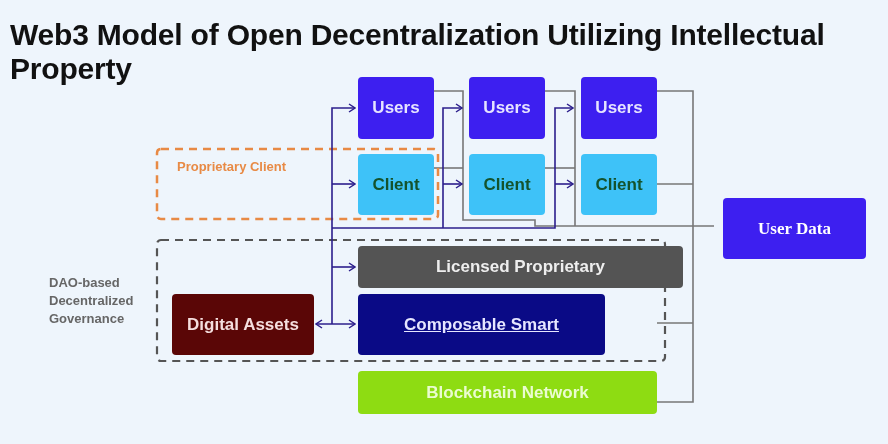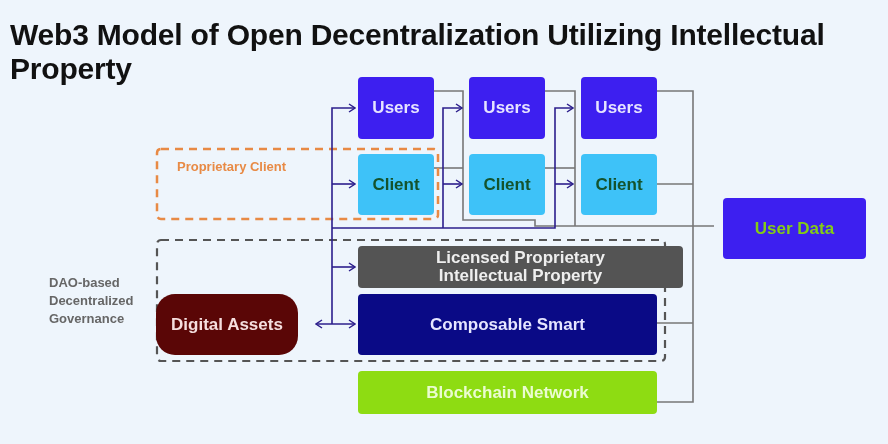--- a/index.html
+++ b/index.html
@@ -2,21 +2,21 @@
 <html><head>
 <meta charset="utf-8">
 <style>
   html,body{margin:0;padding:0;}
   body{width:888px;height:444px;background:#eef5fc;position:relative;overflow:hidden;font-family:"Liberation Sans",sans-serif;}
   .title{position:absolute;left:10px;top:18px;font-size:30px;font-weight:bold;color:#111;letter-spacing:-0.2px;}
   svg.lines{position:absolute;left:0;top:0;}
   .box{position:absolute;border-radius:4px;display:flex;align-items:center;justify-content:center;text-align:center;font-weight:bold;font-size:17px;color:#fff;line-height:18px;}
   .users{background:#3d1ff0;color:#e6e4ff;}
   .client{background:#3ec2f8;color:#14532d;}
-  .userdata{background:#3d1ff0;color:#84cc16;}
+  .userdata{background:#3d1ff0;color:#ffffff;font-family:Liberation Serif, serif;}
   .ip{background:#545454;color:#eee;}
   .scp{background:#0a0a86;color:#e6e6ff;}
   .chain{background:#8edc12;color:#eafcd0;}
   .assets{background:#5a0606;color:#f5dede;}
   .label{position:absolute;font-weight:bold;font-size:13px;line-height:18px;}
   .prop{color:#e88a45;}
   .dao{color:#666;}
 </style>
 </head>
 <body>
@@ -64,30 +64,29 @@
 <div class="box users" style="left:581px;top:77px;width:76px;height:62px;">Users</div>
 
 <div class="box client" style="left:358px;top:154px;width:76px;height:61px;">Client</div>
 <div class="box client" style="left:469px;top:154px;width:76px;height:61px;">Client</div>
 <div class="box client" style="left:581px;top:154px;width:76px;height:61px;">Client</div>
 
 <div class="box userdata" style="left:723px;top:198px;width:143px;height:61px;">User Data</div>
 
 <div class="box ip" style="left:358px;top:246px;width:325px;height:42px;flex-direction:column;">
   <span>Licensed Proprietary</span>
-  <span>Intellectual Property</span>
 </div>
 
-<div class="box scp" style="left:358px;top:294px;width:299px;height:61px;flex-direction:column;">
+<div class="box scp" style="left:358px;top:294px;width:247px;height:61px;flex-direction:column;text-decoration:underline;">
   <span>Composable Smart</span>
 </div>
 
 <div class="box chain" style="left:358px;top:371px;width:299px;height:43px;">Blockchain Network</div>
 
-<div class="box assets" style="left:156px;top:294px;width:142px;height:61px;border-radius:19px;">Digital Assets</div>
+<div class="box assets" style="left:172px;top:294px;width:142px;height:61px;">Digital Assets</div>
 
 <div class="label prop" style="left:177px;top:158px;">
   <div>Proprietary Client</div>
 </div>
 
 <div class="label dao" style="left:49px;top:274px;">
   <div>DAO-based</div>
   <div>Decentralized</div>
   <div>Governance</div>
 </div>

